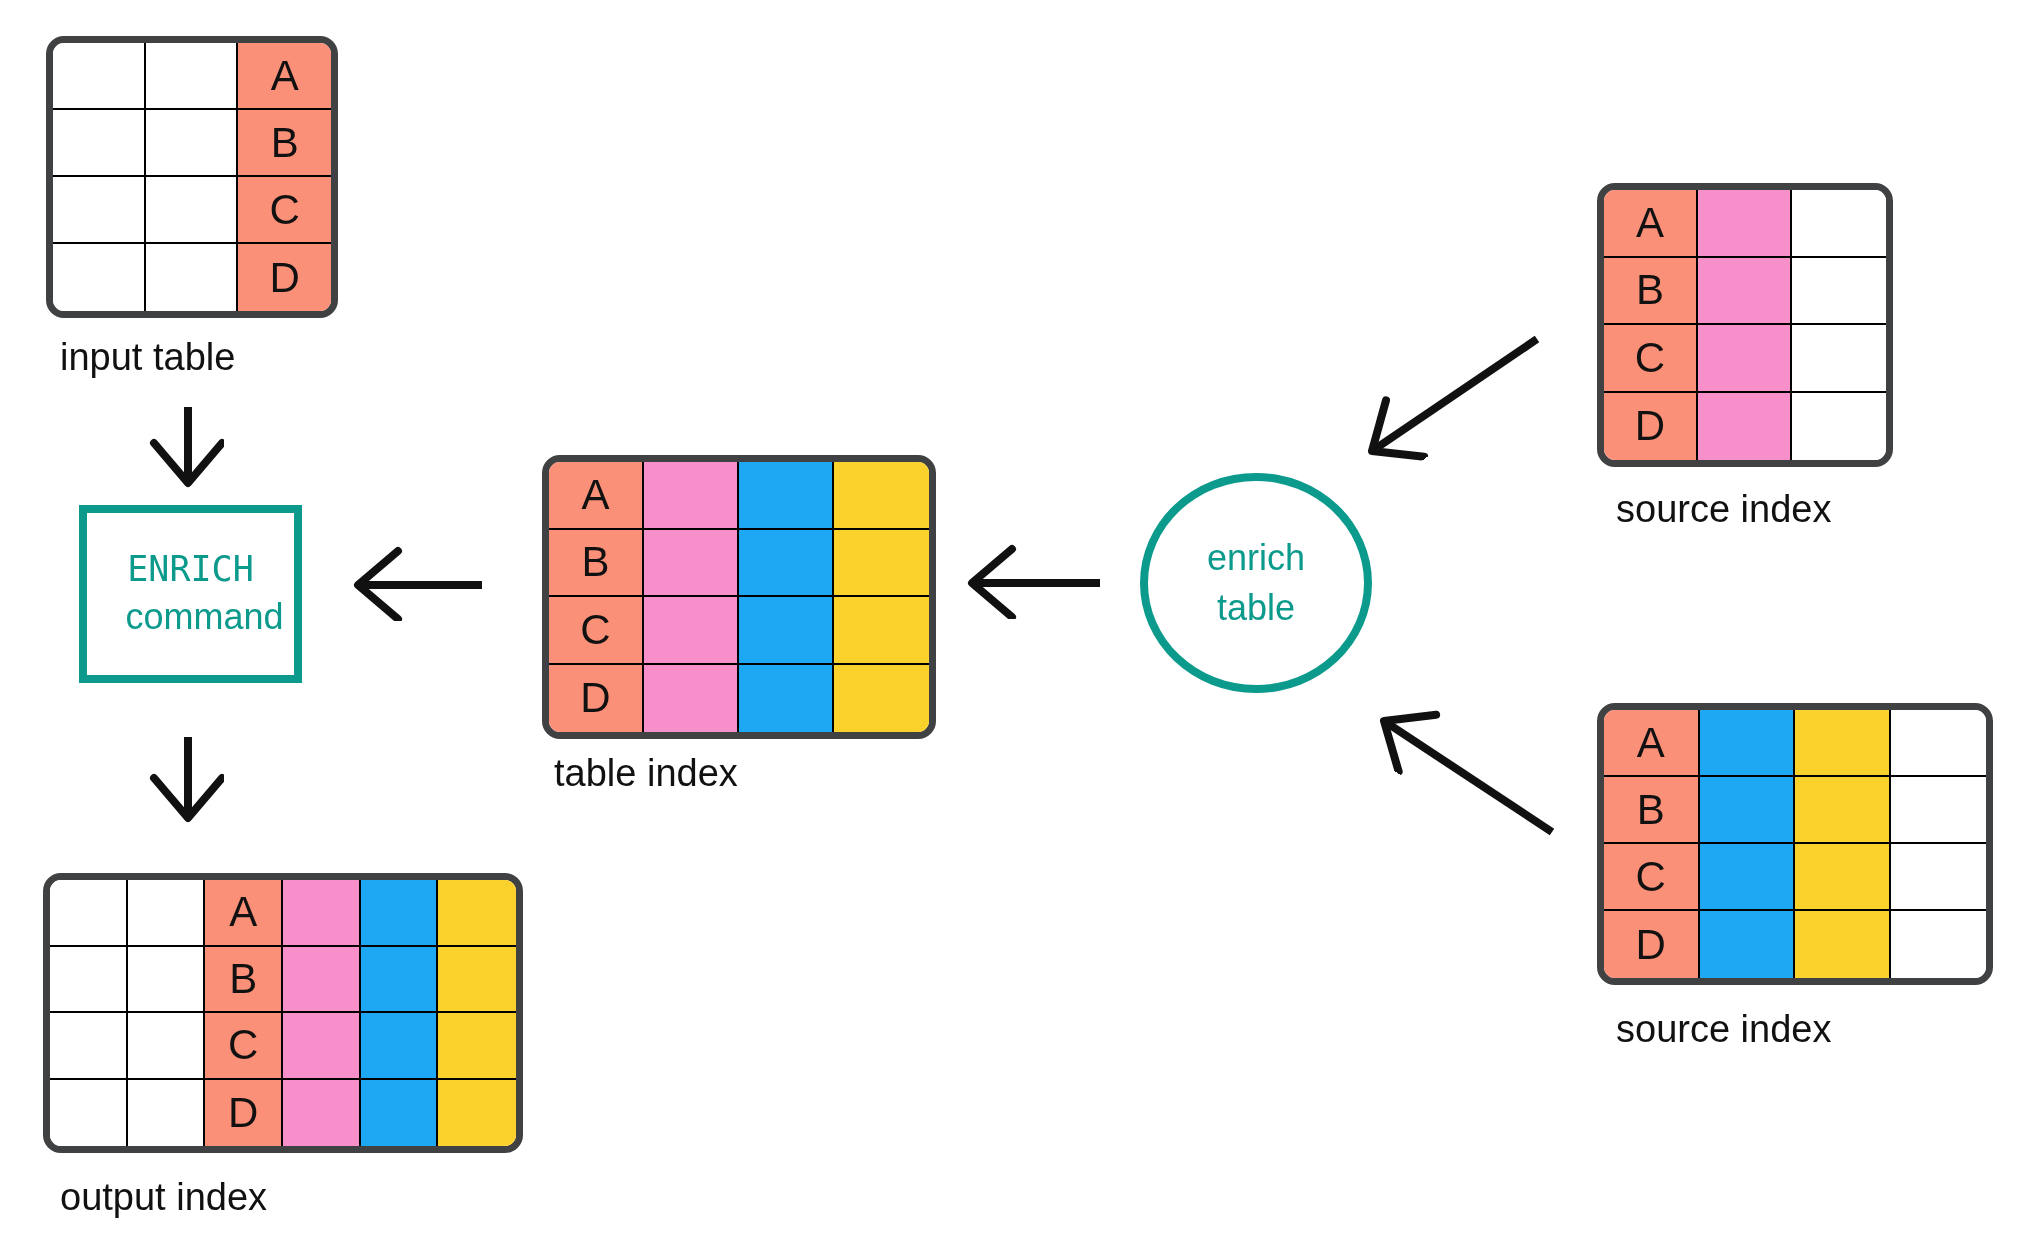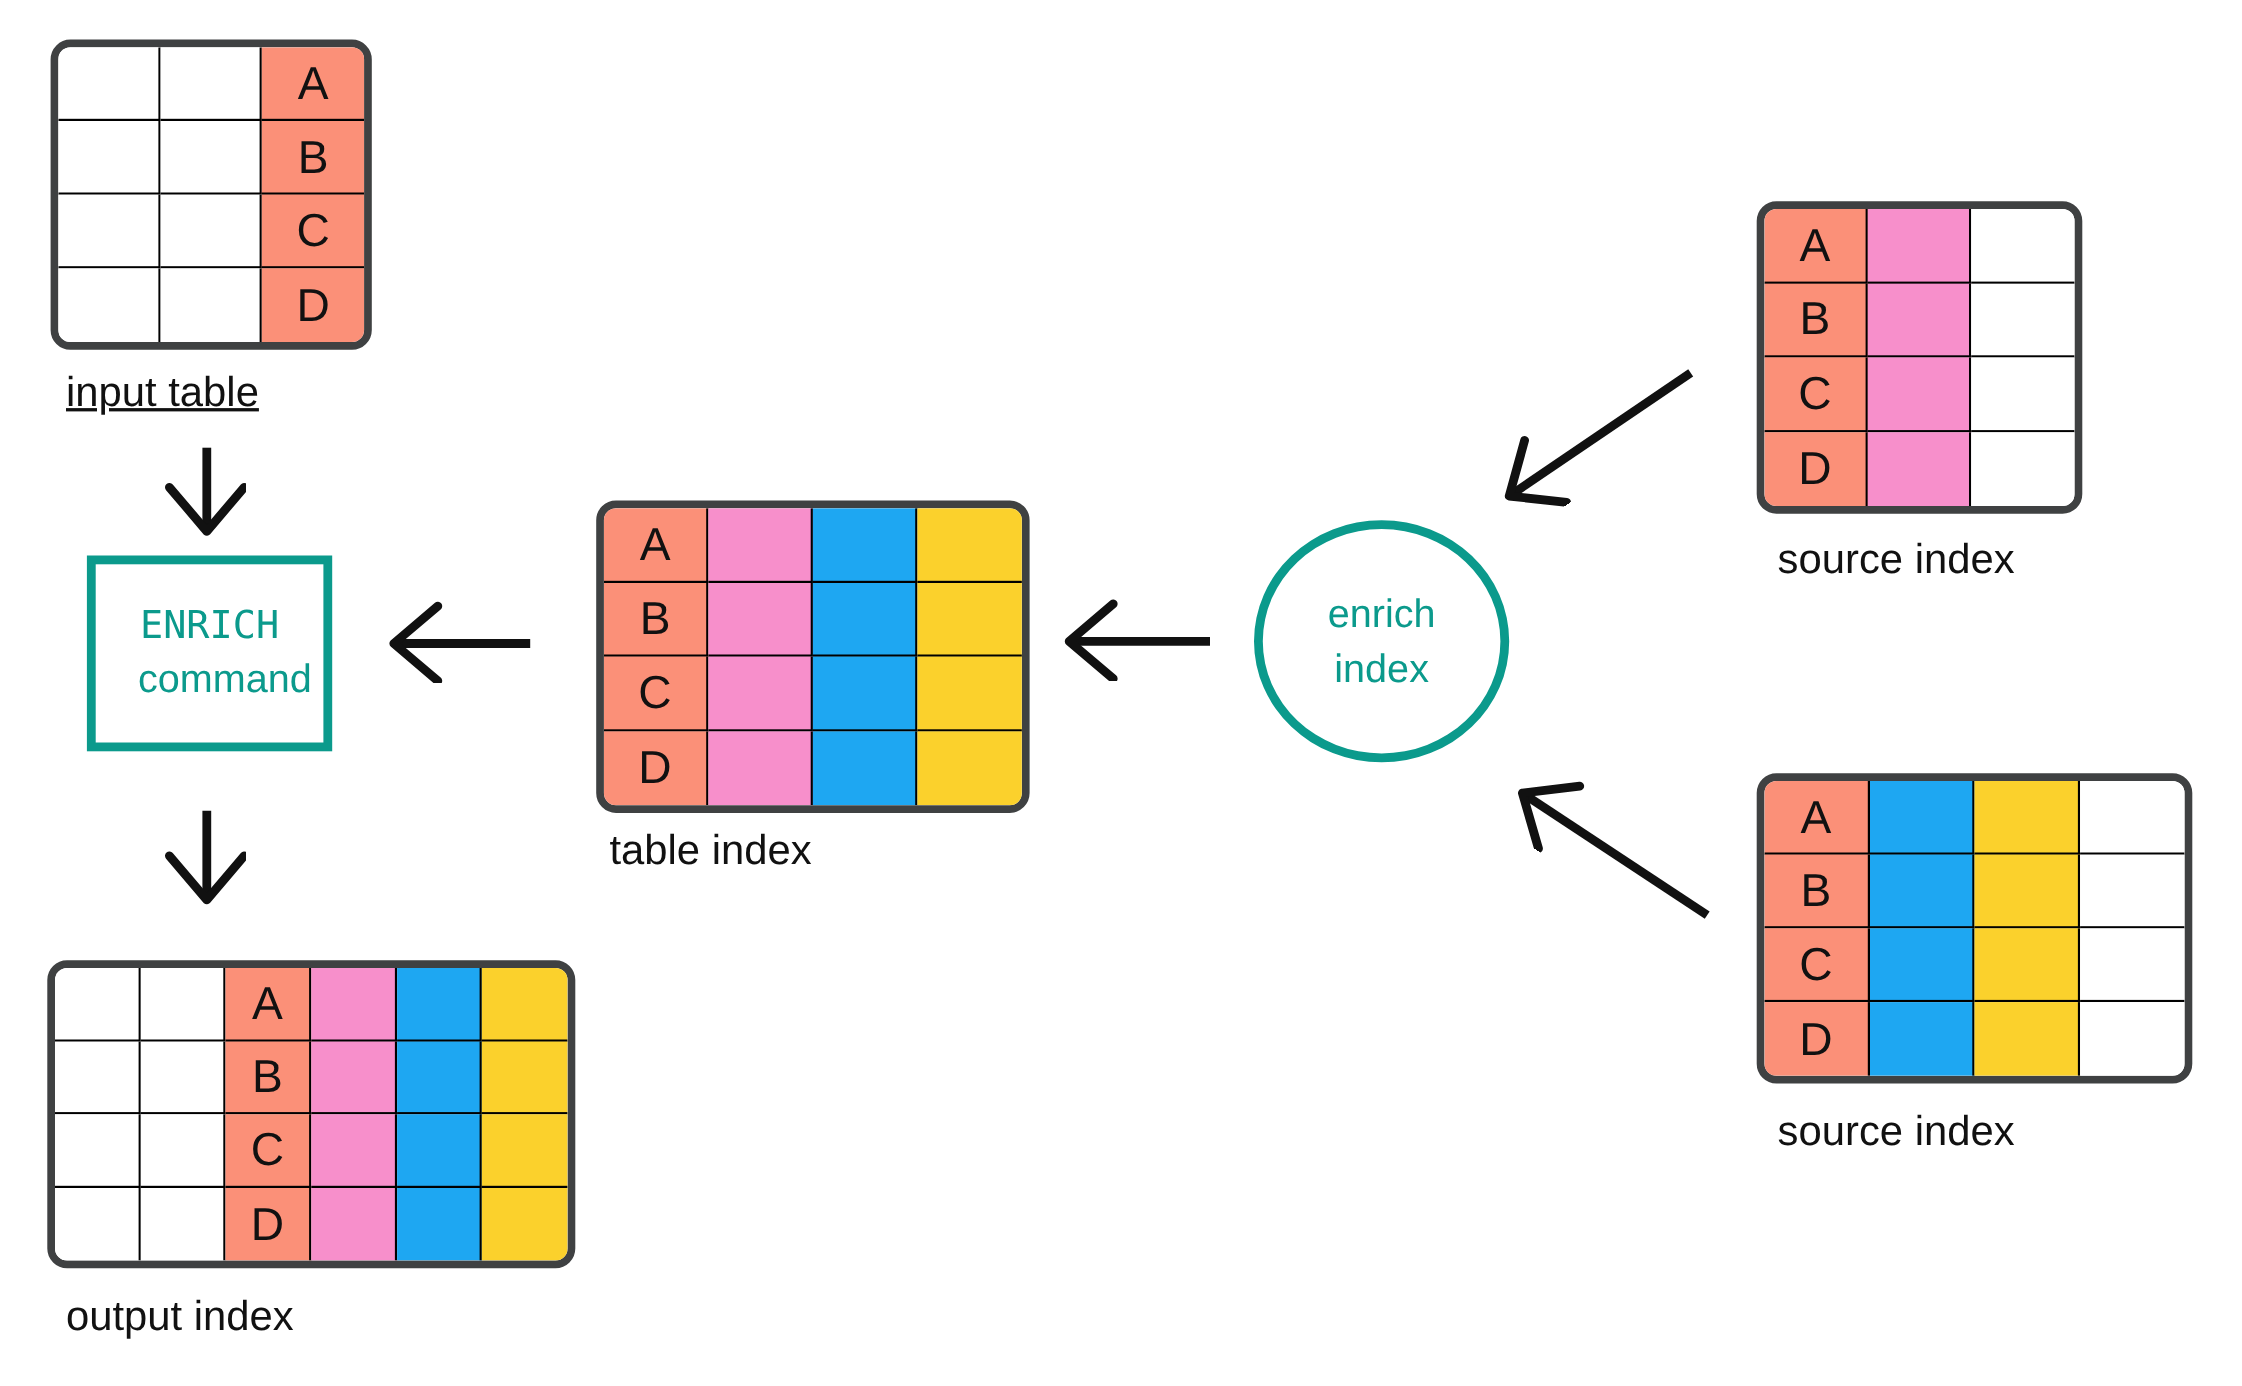--- a/index.html
+++ b/index.html
@@ -119,21 +119,21 @@
       <div class="cell" style="background: rgb(255, 255, 255);"></div>
       <div class="cell" style="background: rgb(255, 255, 255);"></div>
       <div class="cell last-col" style="background: rgb(251, 144, 120);">B</div>
       <div class="cell" style="background: rgb(255, 255, 255);"></div>
       <div class="cell" style="background: rgb(255, 255, 255);"></div>
       <div class="cell last-col" style="background: rgb(251, 144, 120);">C</div>
       <div class="cell last-row" style="background: rgb(255, 255, 255);"></div>
       <div class="cell last-row" style="background: rgb(255, 255, 255);"></div>
       <div class="cell last-col last-row" style="background: rgb(251, 144, 120);">D</div>
     </div>
-  <div class="tbl-label" style="left:60px; top:336px;text-decoration:underline;">input table</div>
+  <div class="tbl-label" style="left:60px; top:336px;">input table</div>
 
   <div class="cmd-box">
     <div class="cmd-line1">ENRICH</div>
     <div class="cmd-line2">command</div>
   </div>
 
   <div class="tbl" style="left: 43px; top: 873px; width: 480px; height: 280px; grid-template-columns: repeat(6, 1fr);">
       <div class="cell" style="background: rgb(255, 255, 255);"></div>
       <div class="cell" style="background: rgb(255, 255, 255);"></div>
       <div class="cell" style="background: rgb(251, 144, 120);">A</div>
@@ -176,21 +176,21 @@
       <div class="cell last-col" style="background: rgb(251, 209, 44);"></div>
       <div class="cell last-row" style="background: rgb(251, 144, 120);">D</div>
       <div class="cell last-row" style="background: rgb(247, 143, 203);"></div>
       <div class="cell last-row" style="background: rgb(30, 167, 242);"></div>
       <div class="cell last-col last-row" style="background: rgb(251, 209, 44);"></div>
     </div>
   <div class="tbl-label" style="left:554px; top:752px;">table index</div>
 
   <div class="policy-circle">
     <div>enrich</div>
-    <div>index</div>
+    <div>table</div>
   </div>
 
   <div class="tbl" style="left: 1597px; top: 183px; width: 296px; height: 284px; grid-template-columns: repeat(3, 1fr);">
       <div class="cell" style="background: rgb(251, 144, 120);">A</div>
       <div class="cell" style="background: rgb(247, 143, 203);"></div>
       <div class="cell last-col" style="background: rgb(255, 255, 255);"></div>
       <div class="cell" style="background: rgb(251, 144, 120);">B</div>
       <div class="cell" style="background: rgb(247, 143, 203);"></div>
       <div class="cell last-col" style="background: rgb(255, 255, 255);"></div>
       <div class="cell" style="background: rgb(251, 144, 120);">C</div>

